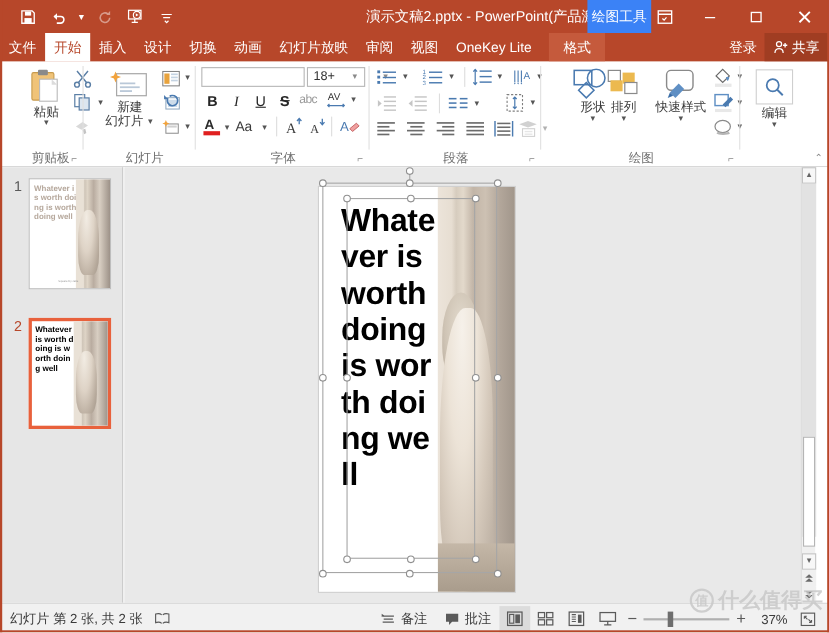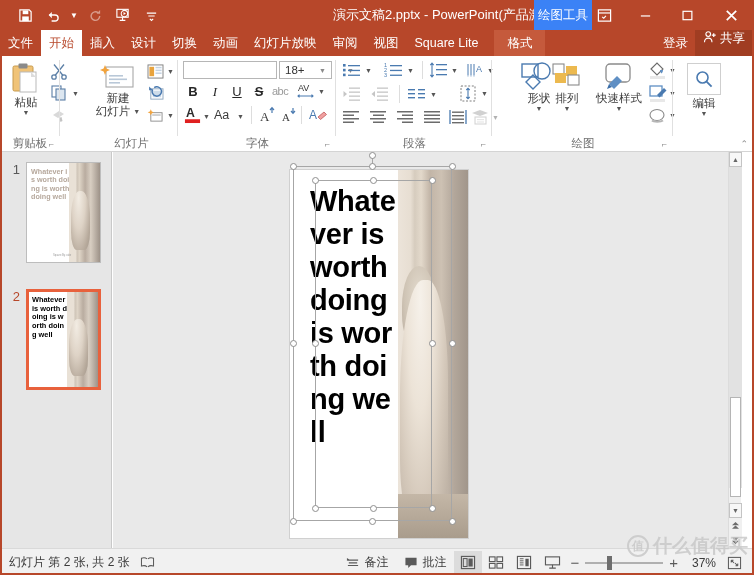--- a/index.html
+++ b/index.html
@@ -44,21 +44,21 @@
   }
   .tab{
     padding:0 8px; display:flex; align-items:center; justify-content:center;
     color:#fff; font-size:12.5px; white-space:nowrap;
   }
   .tab.active{ background:#fff; color:#b7472a; }
   .tab.ctx{ background:#c55a3c; padding:0 13px; }
   .tabbar-right{ position:absolute; right:0; top:0; height:26px; display:flex; align-items:stretch; }
   .tellme{ display:flex;align-items:center;gap:3px;color:#f0c5b8;font-size:12px;padding:0 8px;}
   .signin{ display:flex;align-items:center;color:#fff;font-size:12.5px;padding:0 7px;}
-  .share{ display:flex;align-items:flex-start;gap:3px;color:#fff;font-size:12.5px;padding:0 9px 0 8px;background:#a03d22;}
+  .share{ display:flex;align-items:center;gap:3px;color:#fff;font-size:12.5px;padding:0 9px 0 8px;background:#a03d22;}
   .ctxgap{ width:8px; }
 
   
   .ribbon{
     position:absolute; left:0; top:56px; width:754px; height:96px;
     background:#fff; border-bottom:1px solid #d4d4d4;
   }
   .rgroup{ position:absolute; top:0; height:96px; }
   .rgroup .gsep{ position:absolute; right:0; top:4px; width:1px; height:76px; background:#e0e0e0; }
   .glabel{
@@ -252,39 +252,39 @@
   <div class="tabbar">
     <div class="tab">文件</div>
     <div class="tab active">开始</div>
     <div class="tab">插入</div>
     <div class="tab">设计</div>
     <div class="tab">切换</div>
     <div class="tab">动画</div>
     <div class="tab">幻灯片放映</div>
     <div class="tab">审阅</div>
     <div class="tab">视图</div>
-    <div class="tab">Square Lite</div>
+    <div class="tab">OneKey Lite</div>
     <div class="ctxgap"></div>
     <div class="tab ctx">格式</div>
     <div class="tabbar-right">
       <div class="signin">登录</div>
       <div class="share">
         <svg width="14" height="14" viewBox="0 0 15 15">
             <circle cx="5.6" cy="4.4" r="2.5" fill="none" stroke="#fff" stroke-width="1.2"></circle>
             <path d="M1.6 13c0-2.6 1.8-4.3 4-4.3s4 1.7 4 4.3" fill="none" stroke="#fff" stroke-width="1.2"></path>
             <path d="M11.5 3.4v4.2M9.4 5.5h4.2" stroke="#fff" stroke-width="1.3"></path>
           </svg>
         <span>共享</span>
       </div>
     </div>
   </div>
 
   <div class="ribbon">
 
-    <div class="rgroup" style="left:0;width:60px">
+    <div class="rgroup" style="left:16px;width:60px">
       <div class="bigbtn" style="left:5px;top:6px;width:42px">
         <svg width="34" height="34" viewBox="0 0 34 34">
             <rect x="4" y="4" width="20" height="25" rx="1.5" fill="#f0c378" stroke="#c79a4c" stroke-width="1"></rect>
             <rect x="9.5" y="1.5" width="9" height="5" rx="1" fill="#8a8a8a"></rect>
             <rect x="11" y="10" width="16" height="20" fill="#fff" stroke="#b9b9b9" stroke-width="1"></rect>
             <path d="M22 10l5 5h-5z" fill="#dcdcdc"></path>
           </svg>
         <span>粘贴</span>
         <span class="caret">▼</span>
       </div>

